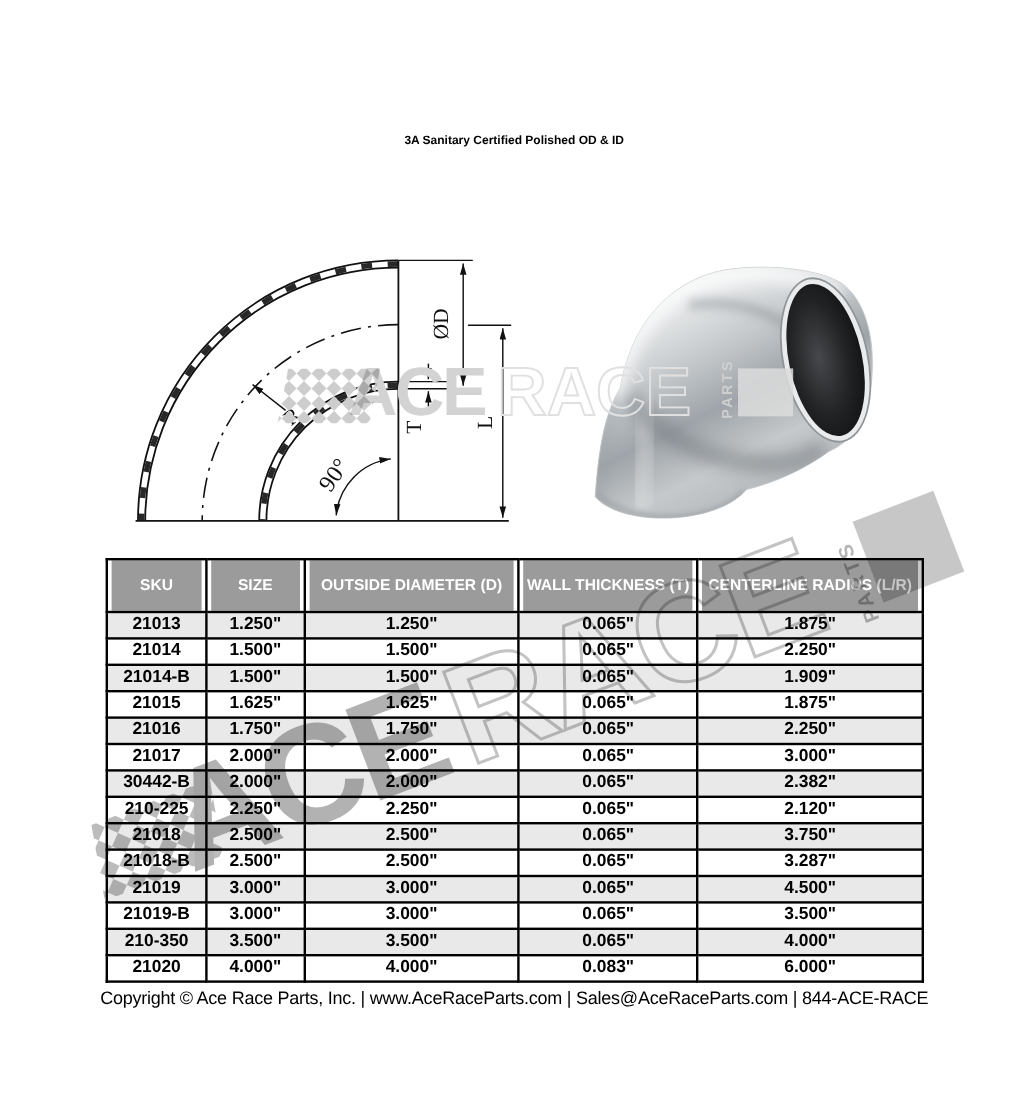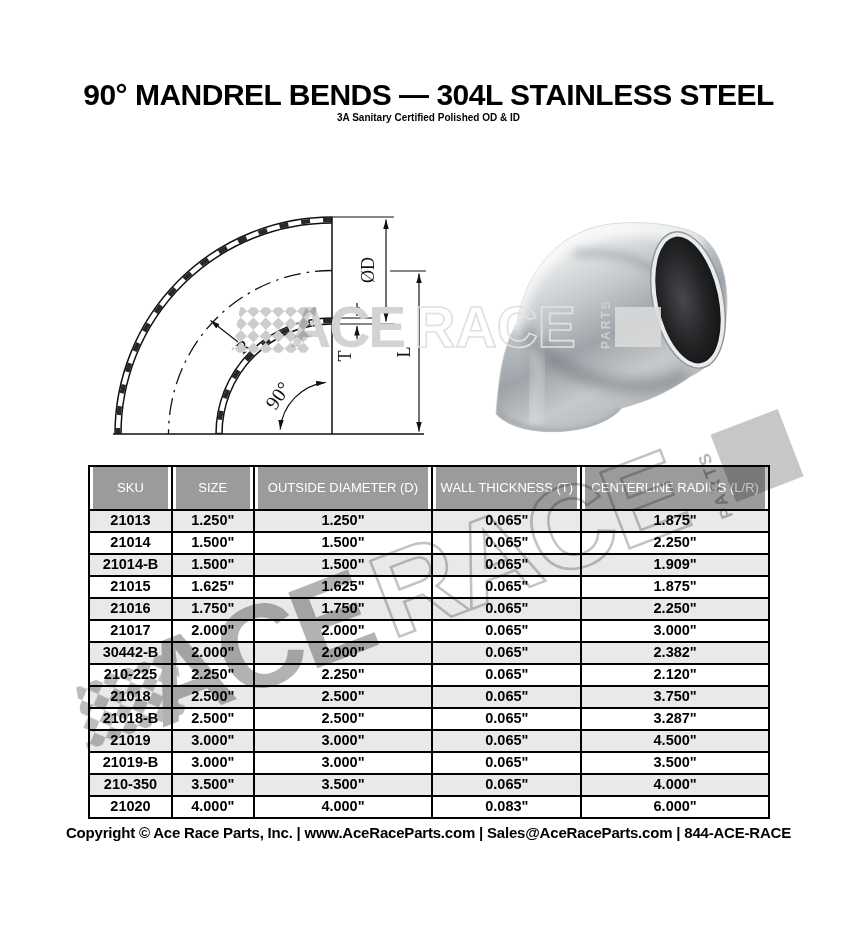--- a/index.html
+++ b/index.html
@@ -35,35 +35,34 @@
                   -webkit-text-stroke:2.5px #c3c3c3;margin-left:14px;line-height:1;}
   .wm-table .parts{margin-left:26px;font-size:17px;letter-spacing:3px;color:#b5b5b5;height:96px;}
   .wm-table .box{width:72px;height:72px;background:#c7c7c7;margin-left:5px;}
 
   
   .table-wrap{position:absolute;left:88px;top:465px;width:682px;height:303px;}
   table{width:100%;height:100%;border-collapse:collapse;table-layout:fixed;}
   th,td{border:2px solid var(--table-border,#000);text-align:center;padding:0;line-height:1.05;}
   th{background:#fff;height:23px;font-size:13px;}
   th .hcell{background:var(--header-bg,#9b9b9b);color:var(--header-text,#fff);margin:14px 3px;height:100%;
-            display:flex;align-items:center;justify-content:center;font-weight:400;}
+            display:flex;align-items:center;justify-content:center;font-weight:700;}
   td{font-size:14.5px;font-weight:700;height:20px;background:#fff;}
   tbody tr:nth-child(odd) td{background:var(--row-alt-bg,#e9e9e9);}
 
   .footer{position:absolute;top:824px;left:0;width:100%;text-align:center;
-          font-size:15px;font-weight:700;letter-spacing:-0.2px;}
+          font-size:15px;font-weight:400;letter-spacing:-0.2px;}
 
   .dimtext{font-family:"Liberation Serif",serif;fill:#111;}
 </style>
 </head>
 <body>
 
 <div class="page">
 
-  <h1 class="title">90° MANDREL BENDS — 304L STAINLESS STEEL</h1>
   <div class="subtitle">3A Sanitary Certified Polished OD &amp; ID</div>
 
   <svg class="drawing" width="380" height="267" viewBox="95 193 380 267">
     <defs>
       <marker id="ah" markerWidth="11" markerHeight="7" refX="9.5" refY="2.75" orient="auto-start-reverse" markerUnits="userSpaceOnUse">
         <path d="M0 0 L9.5 2.75 L0 5.5 Z" fill="#111"></path>
       </marker>
     </defs>
     <g stroke="#111" fill="none" stroke-width="1.5">
       <path d="M332 217 A217 217 0 0 0 115 434"></path>

